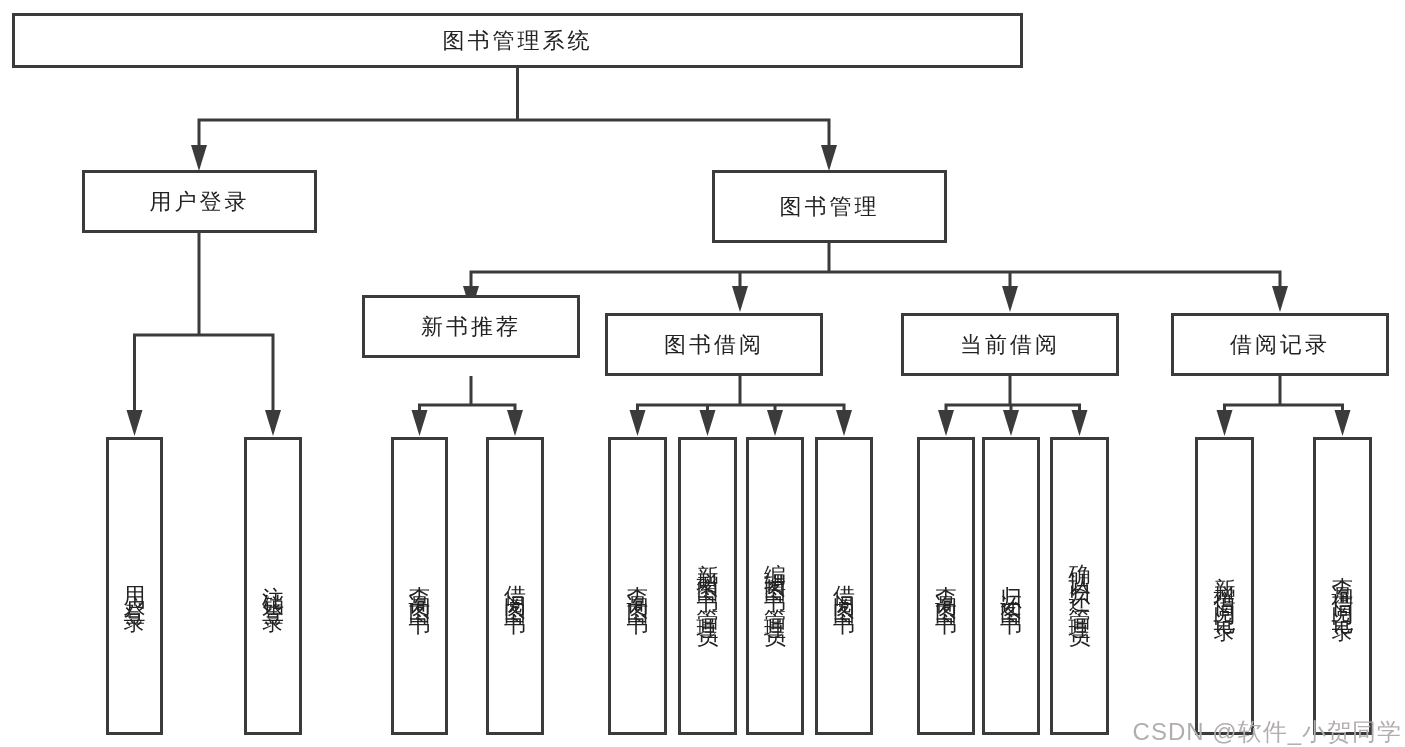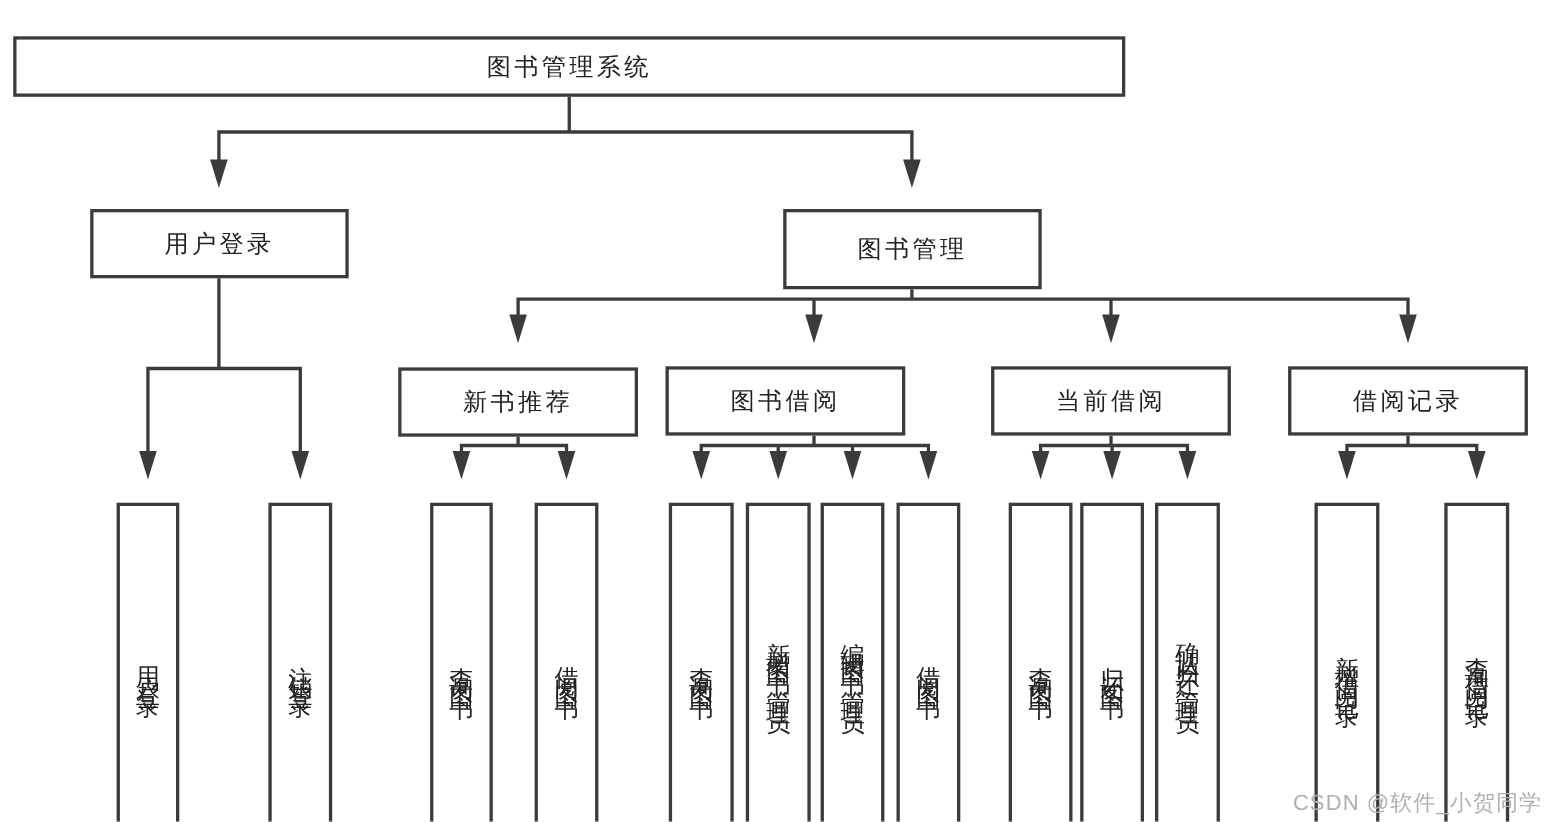--- a/index.html
+++ b/index.html
@@ -37,36 +37,35 @@
     border: 3px solid #3b3b3b;
     background: #ffffff;
     display: flex;
     align-items: center;
     justify-content: center;
     color: #222222;
     font-size: 22px;
     letter-spacing: 3px;
     text-align: center;
     white-space: nowrap;
-    margin-top: 20px;
   }
   .node.v {
     writing-mode: vertical-rl;
     text-orientation: mixed;
     font-size: 22px;
     letter-spacing: 9px;
     white-space: normal;
     line-height: 1;
   }
   .watermark {
     position: absolute;
     top: 716px;
     right: 3px;
     color: #b3aeae;
-    font-size: 20px;
+    font-size: 24px;
     letter-spacing: 1px;
     z-index: 5;
   }
 </style>
 </head>
 <body>
 
 <div class="canvas">
 
   <svg class="connectors" viewBox="0 0 1405 747" xmlns="http://www.w3.org/2000/svg">
@@ -103,21 +102,21 @@
     <path d="M1280,376 L1280,406.5 M1223,405 L1344,405 M1224.5,405 L1224.5,414 M1342.5,405 L1342.5,414"></path>
     <polygon points="1216.5,410 1232.5,410 1224.5,436"></polygon>
     <polygon points="1334.5,410 1350.5,410 1342.5,436"></polygon>
   </svg>
 
   <div class="node" style="left:12px; top:13px; width:1011px; height:55px;">图书管理系统</div>
 
   <div class="node" style="left:82px; top:170px; width:235px; height:63px;">用户登录</div>
   <div class="node" style="left:712px; top:170px; width:235px; height:73px;">图书管理</div>
 
-  <div class="node" style="left:362px; top:314px; width:218px; height:63px;">新书推荐</div>
+  <div class="node" style="left:362px; top:295px; width:218px; height:63px;">新书推荐</div>
   <div class="node" style="left:605px; top:313px; width:218px; height:63px;">图书借阅</div>
   <div class="node" style="left:901px; top:313px; width:218px; height:63px;">当前借阅</div>
   <div class="node" style="left:1171px; top:313px; width:218px; height:63px;">借阅记录</div>
 
   <div class="node v" style="left:106px; top:437px; width:57px; height:298px;">用户登录</div>
   <div class="node v" style="left:244px; top:437px; width:58px; height:298px;">注销登录</div>
 
   <div class="node v" style="left:391px; top:437px; width:57px; height:298px;">查询图书</div>
   <div class="node v" style="left:486px; top:437px; width:58px; height:298px;">借阅图书</div>
 

